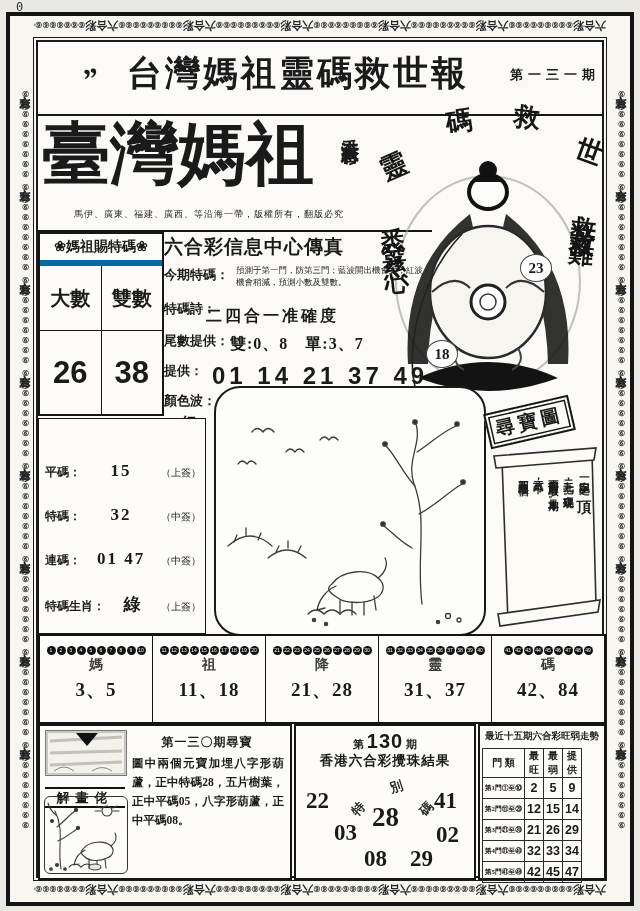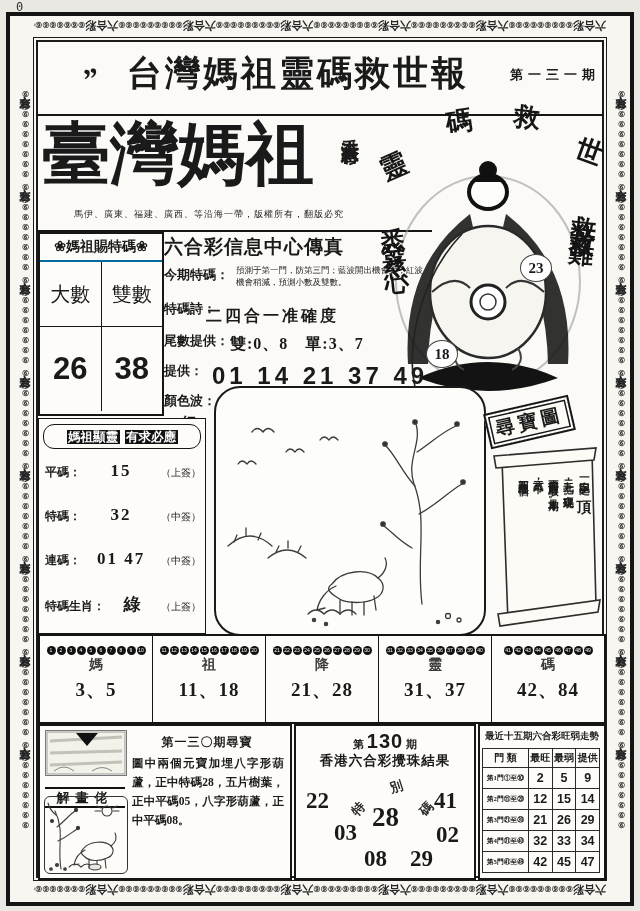--- a/index.html
+++ b/index.html
@@ -30,25 +30,25 @@
   #publisher{left:36px;top:166px;font-size:9px;letter-spacing:1px;color:#222;}
   
   #buddha{left:336px;top:54px;width:228px;height:304px;}
   #buddha svg{position:absolute;left:0;top:0;}
   .scatter{position:absolute;font-weight:900;color:#161616;}
   .vcol{position:absolute;writing-mode:vertical-rl;text-orientation:upright;font-weight:900;color:#141414;}
   .ball-big{position:absolute;width:30px;height:26px;background:#fff;border:1px solid #444;border-radius:50%;
             display:flex;align-items:center;justify-content:center;font-size:15px;font-weight:700;}
   
   #special-box{left:0;top:190px;width:122px;height:180px;border:2px solid #161616;background:#fdfcf8;}
-  #special-title{height:26px;line-height:26px;text-align:center;font-size:14px;font-weight:900;border-bottom:2px solid #0369a1;white-space:nowrap;}
+  #special-title{height:26px;line-height:26px;text-align:center;font-size:14px;font-weight:900;border-bottom:6px solid #0369a1;white-space:nowrap;}
   .sp-row{display:flex;}
   .sp-cell{flex:1;text-align:center;border-right:1.5px solid #161616;}
   .sp-cell:last-child{border-right:none;}
-  .sp-head{height:64px;line-height:64px;font-size:20px;font-weight:400;border-bottom:1.5px solid #161616;}
+  .sp-head{height:64px;line-height:64px;font-size:20px;font-weight:700;border-bottom:1.5px solid #161616;}
   .sp-val{height:84px;line-height:84px;font-size:31px;font-weight:800;font-family:"Liberation Sans",sans-serif;}
   
   #fax{left:126px;top:192px;width:270px;height:200px;}
   #fax-title{font-size:19px;font-weight:900;letter-spacing:1px;white-space:nowrap;}
   .fax-label{position:absolute;font-size:13px;font-weight:900;}
   .fax-small{position:absolute;font-size:8.5px;line-height:12px;width:190px;color:#1d1d1d;}
   .fax-val{position:absolute;font-weight:800;}
   #fax-curve{left:352px;top:190px;width:80px;height:206px;}
   
   #oracle{left:0;top:376px;width:166px;height:214px;border:1.5px solid #161616;background:#fdfcf8;}
@@ -88,21 +88,21 @@
   #bl-body{position:absolute;left:92px;top:28px;right:6px;font-size:11.5px;line-height:19px;text-align:justify;font-weight:700;}
   #bottom-mid{left:256px;width:178px;}
   #bm-issue{position:absolute;left:0;right:0;top:4px;text-align:center;font-size:11px;font-weight:700;}
   #bm-issue b{font-size:20px;font-family:"Liberation Sans",sans-serif;font-weight:700;letter-spacing:1px;}
   #bm-sub{position:absolute;left:0;right:0;top:26px;text-align:center;font-size:13.5px;font-weight:900;letter-spacing:1px;}
   .bm-num{position:absolute;font-size:23px;font-weight:800;font-family:"Liberation Serif",serif;}
   .bm-big{font-size:27px;}
   .bm-ch{position:absolute;font-size:13px;font-weight:900;color:#2b2b2b;}
   #bottom-right{left:440px;width:124px;}
   #tr-title{position:absolute;left:0;right:0;top:4px;text-align:center;font-size:9.5px;font-weight:900;white-space:nowrap;}
-  #trend-table{position:absolute;left:2px;top:22px;width:118px;border-collapse:collapse;}
+  #trend-table{position:absolute;left:2px;top:22px;width:100px;border-collapse:collapse;}
   #trend-table th,#trend-table td{border:1px solid #2a2a2a;text-align:center;padding:0;}
   #trend-table th{font-size:10px;font-weight:900;height:18px;}
   .tr-cat{font-size:6.8px;font-weight:700;height:20px;white-space:nowrap;}
   .tr-val{font-size:12.5px;font-weight:800;font-family:"Liberation Sans",sans-serif;}
   svg{display:block;}
 </style>
 </head>
 <body>
 
 <div class="abs" id="corner-mark">0</div>
@@ -173,24 +173,20 @@
       <span class="fax-label" style="left:0;top:128px;">提供：</span>
       <span class="fax-val" style="left:48px;top:128px;font-size:24px;letter-spacing:4px;font-family:Liberation Sans, sans-serif;">01 14 21 37 49</span>
       <span class="fax-label" style="left:0;top:158px;">顏色波：</span>
       <span class="fax-val" style="left:18px;top:180px;font-size:14px;">紅</span>
     </div>
     <svg class="abs" id="fax-curve" viewBox="0 0 80 206">
       <path d="M72,2 C26,50 18,120 24,150 C28,176 44,196 78,204" fill="none" stroke="#222" stroke-width="1.6"></path>
     </svg>
 
     <div class="abs" id="oracle">
-      <div id="oracle-title">
-        <span>媽祖顯靈</span>
-        <span>有求必應</span>
-      </div>
       <div class="or-row" style="top:42px;">
         <span class="or-label">平碼：</span>
         <span class="or-val">15</span>
         <span class="or-note">（上簽）</span>
       </div>
       <div class="or-row" style="top:86px;">
         <span class="or-label">特碼：</span>
         <span class="or-val">32</span>
         <span class="or-note">（中簽）</span>
       </div>

